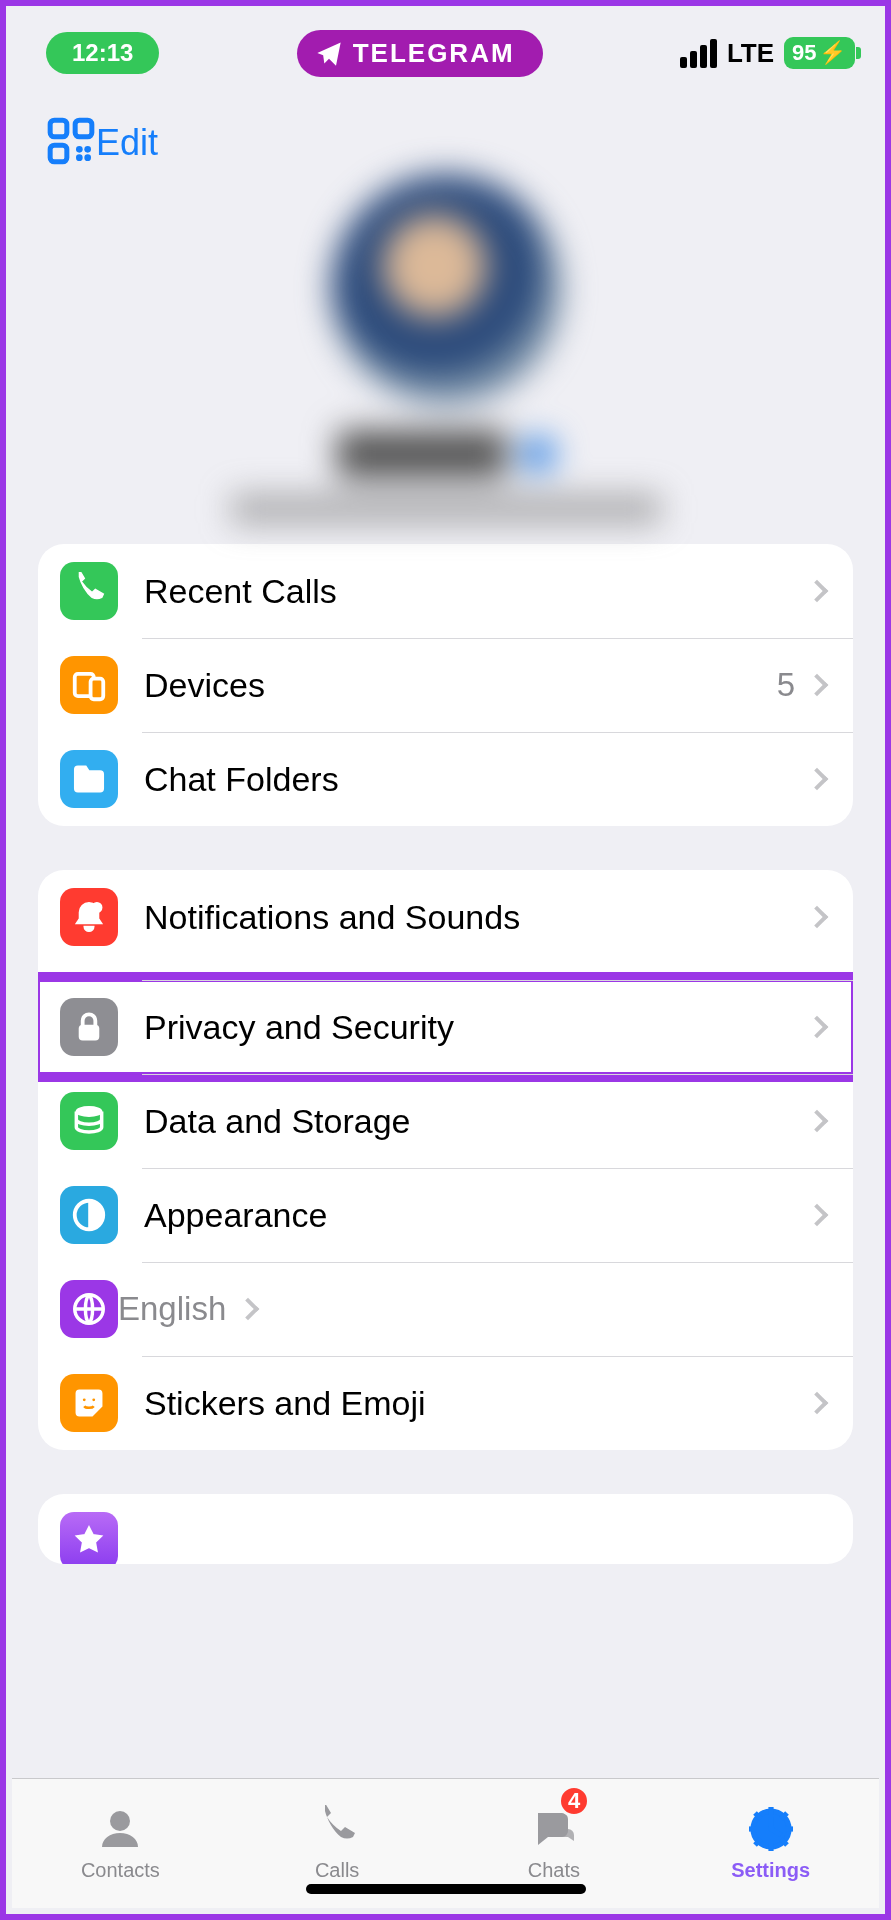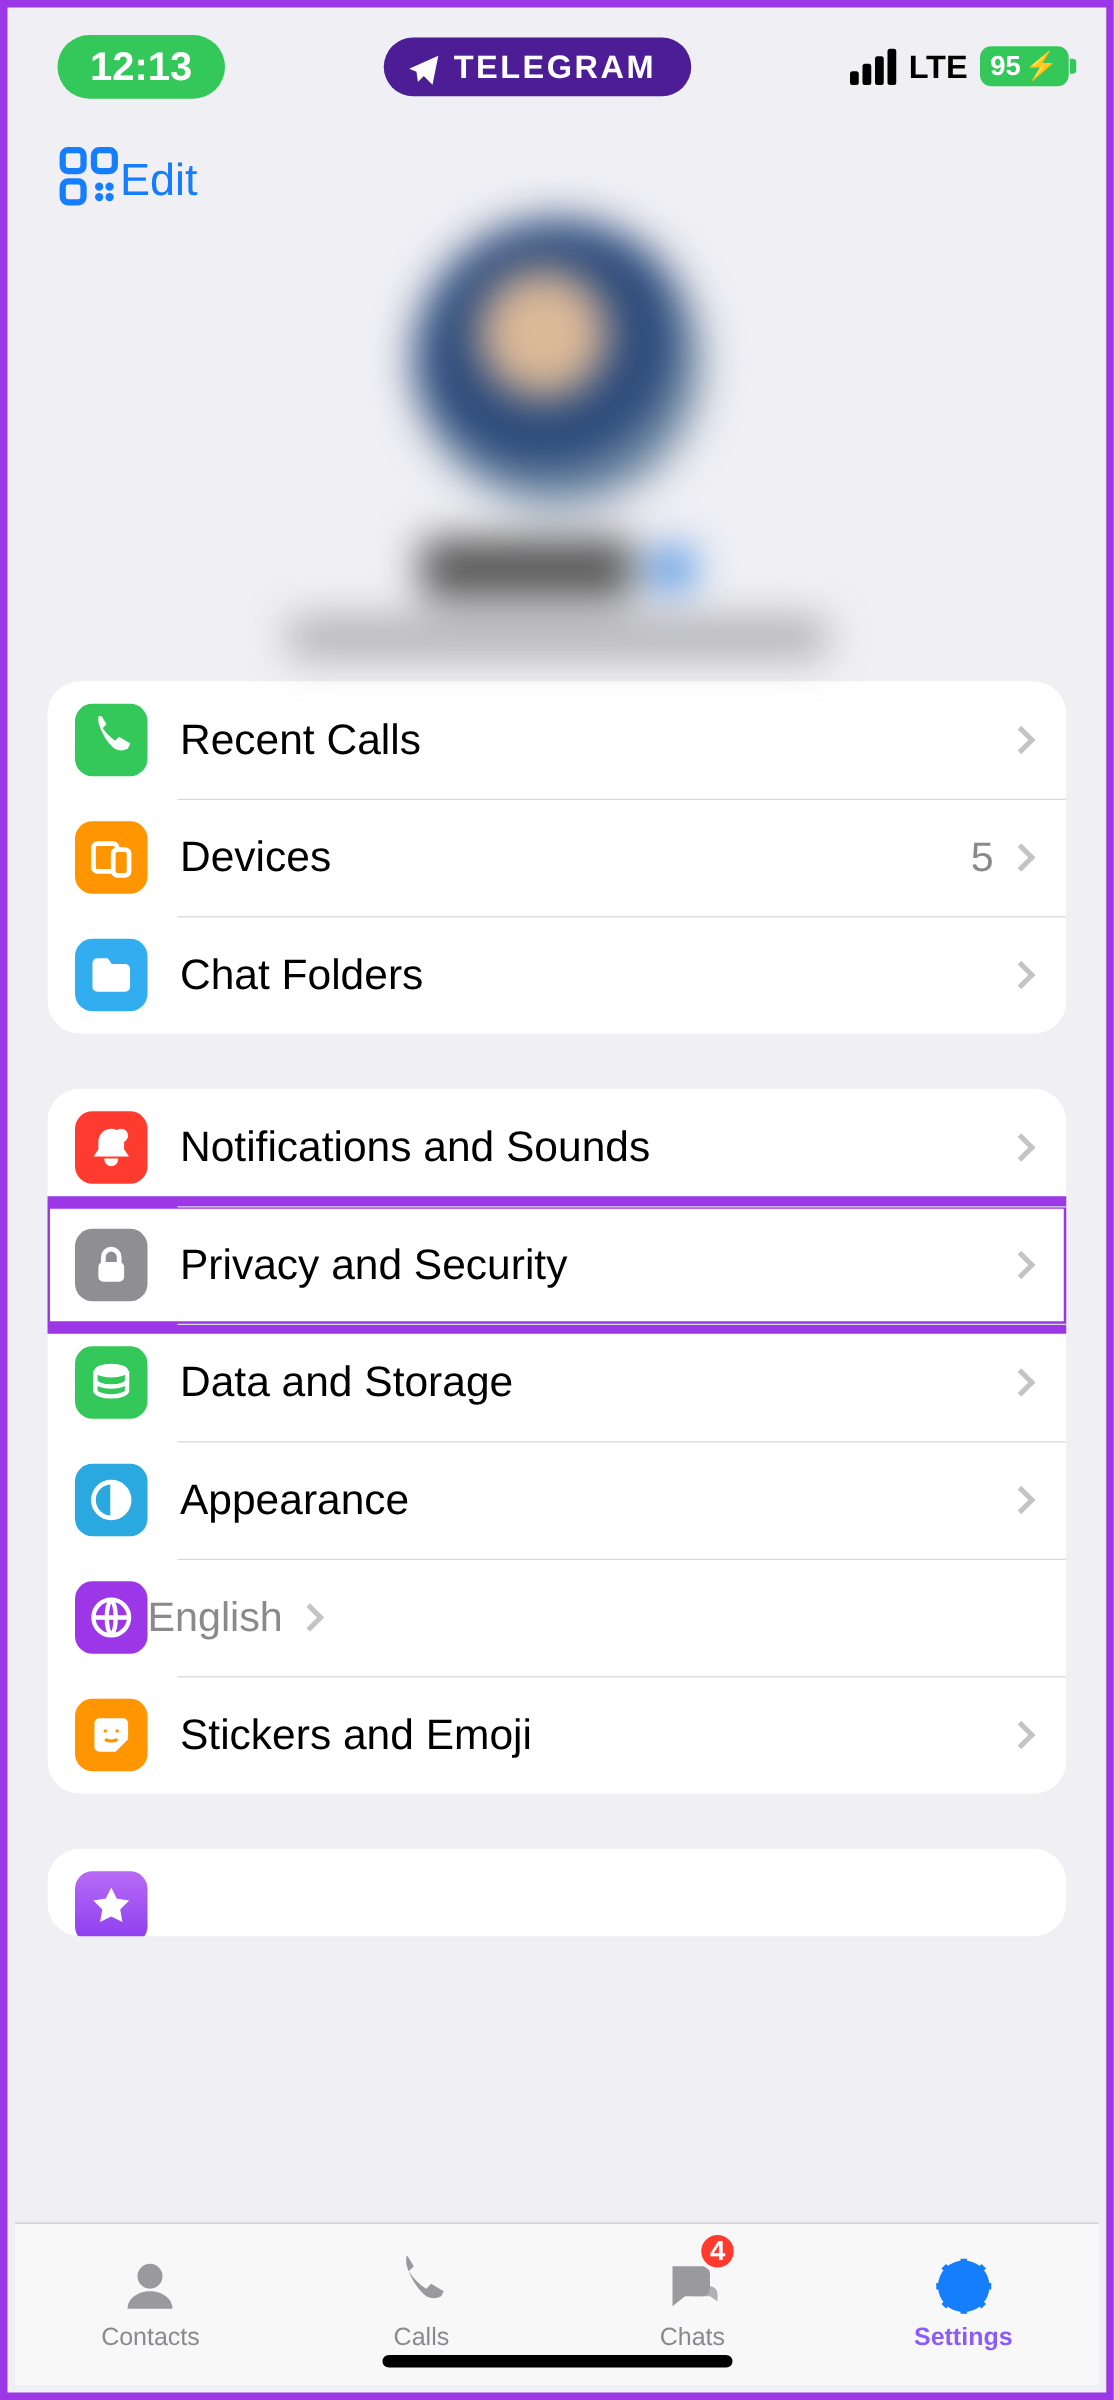--- a/index.html
+++ b/index.html
@@ -17,34 +17,34 @@
     display: flex;
     align-items: center;
     justify-content: space-between;
     padding: 0 30px 0 40px;
     margin-top: 12px;
   }
   .clock-pill {
     background: #34c759;
     color: #fff;
     font-weight: 600;
-    font-size: 32px;
+    font-size: 24px;
     padding: 7px 26px;
     border-radius: 40px;
   }
   .telegram-pill {
-    background: #4c1d95;
+    background: #a21caf;
     color: #fff;
     font-weight: 700;
     letter-spacing: 2px;
     font-size: 26px;
     padding: 8px 28px 8px 18px;
     border-radius: 40px;
     display: flex;
-    align-items: flex-end;
+    align-items: center;
     gap: 10px;
   }
   .telegram-pill svg { width: 28px; height: 28px; }
   .status-right {
     display: flex;
     align-items: center;
     gap: 10px;
   }
   .signal-bars { display:flex; align-items:flex-end; gap:3px; }
   .signal-bars span { width:7px; background:#000; border-radius:2px; }
@@ -125,20 +125,21 @@
     border-top:4px solid #c4c4c7;
     border-right:4px solid #c4c4c7;
     transform: rotate(45deg);
     margin-right: 6px;
   }
 
   
   .highlight {
     outline: 10px solid #9b37e6;
     outline-offset: -2px;
+    margin-top: 16px;
   }
 
   
   .peek { height:70px; }
   .peek .row::before{ display:none; }
   .peek .row-icon { background: linear-gradient(180deg,#b86bf6,#8a3bef); }
 
   
   .tabbar {
     position:absolute; left:6px; right:6px; bottom:6px;

